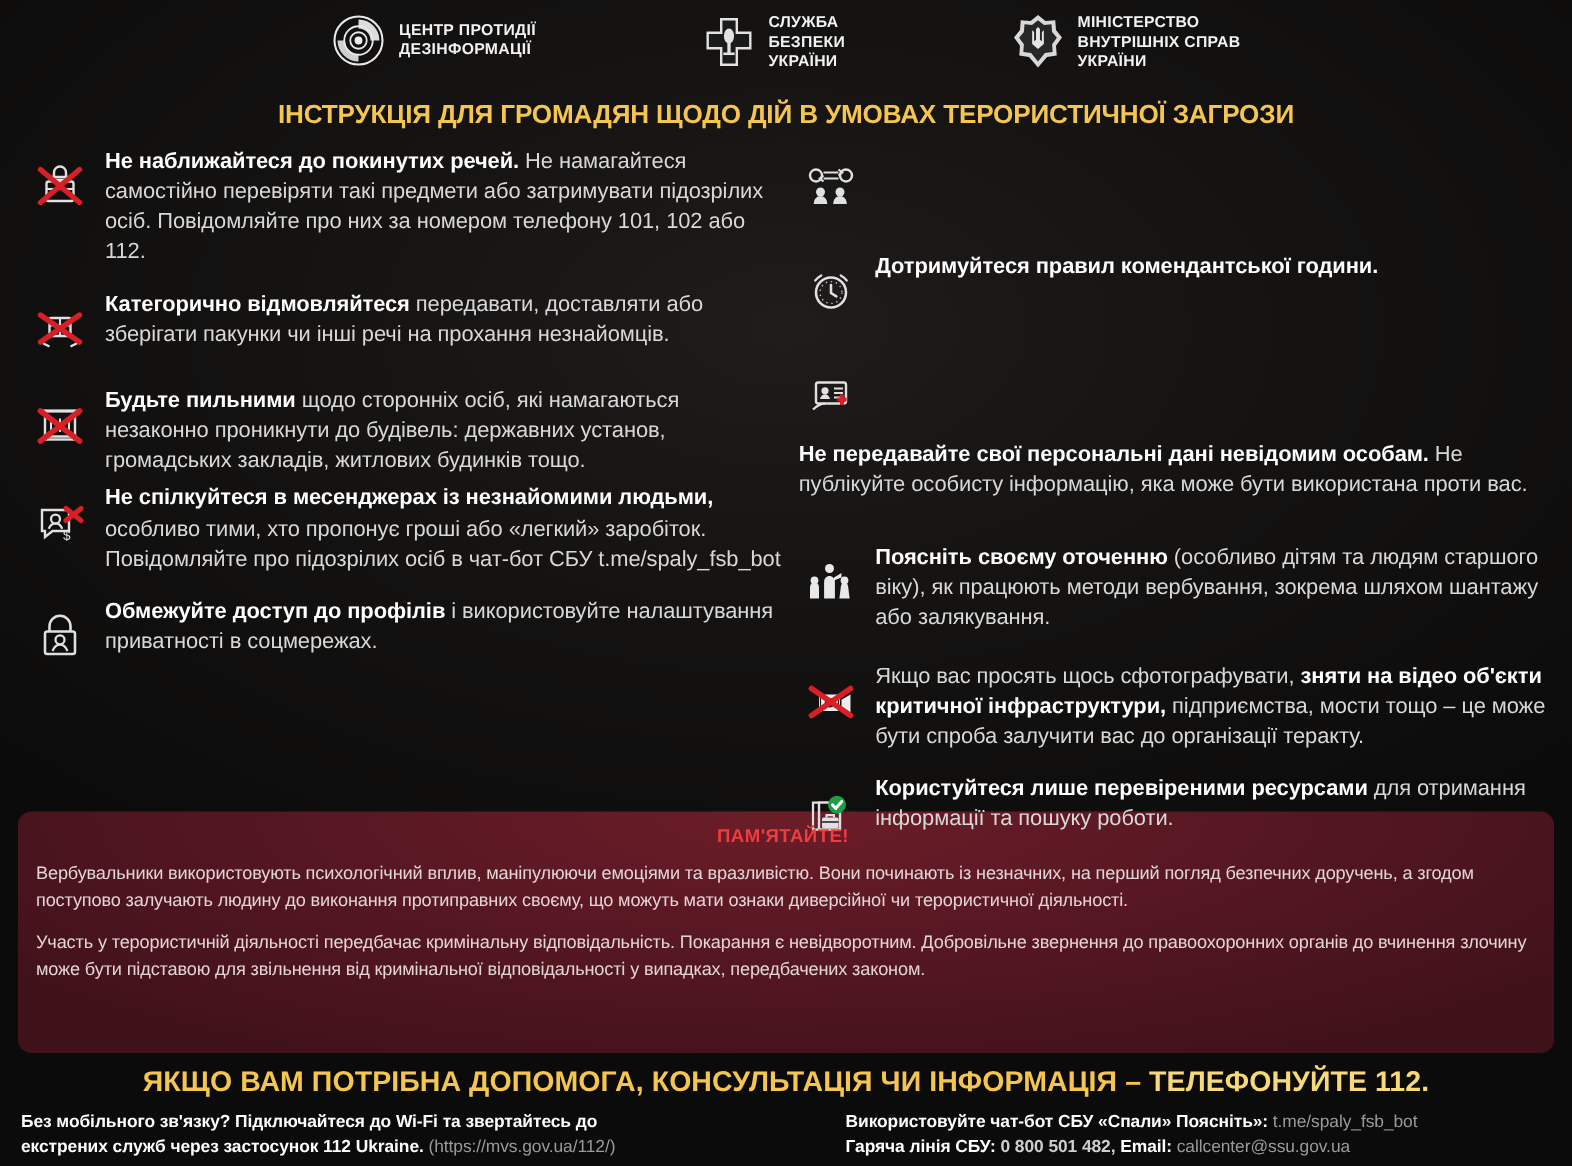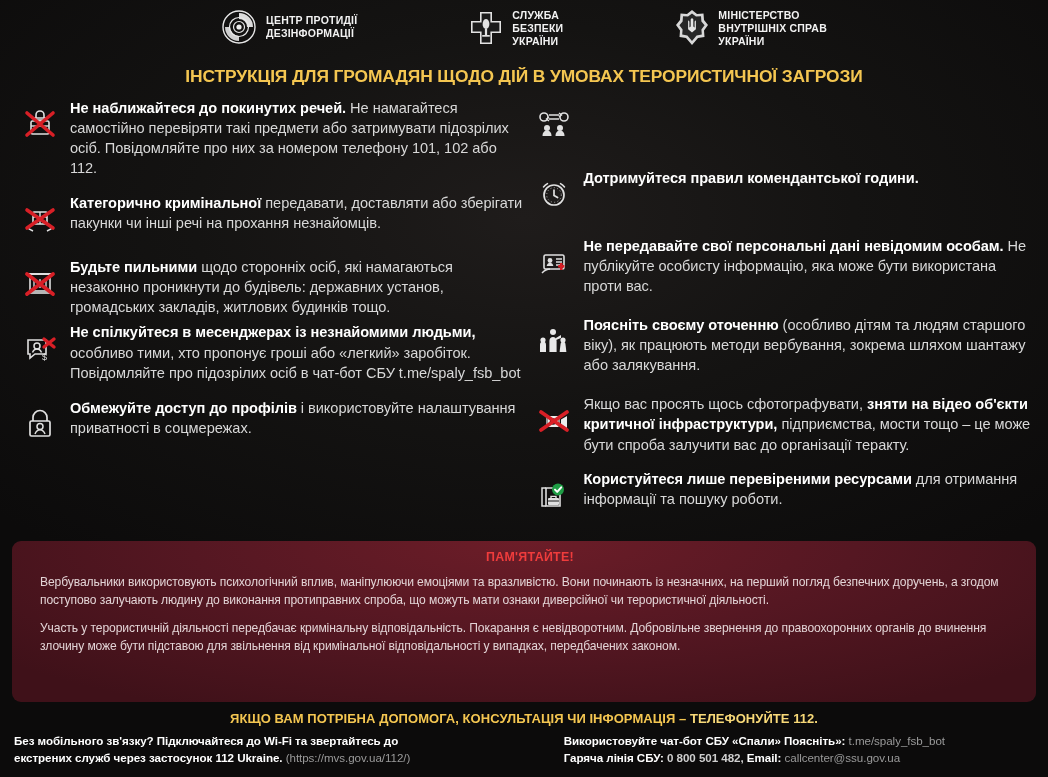--- a/index.html
+++ b/index.html
@@ -96,29 +96,29 @@
 
   .col-right .tip-text { }
 
   
   .col-left  .tip:nth-child(1) { margin-bottom: 14px; }
   .col-left  .tip:nth-child(2) { margin-bottom: 16px; }
   .col-left  .tip:nth-child(3) { margin-bottom: 4px; }
   .col-left  .tip:nth-child(4) { margin-bottom: 14px; }
   .col-right .tip:nth-child(1) { margin-bottom: 22px; }
   .col-right .tip:nth-child(2) { margin-bottom: 20px; }
-  .col-right .tip:nth-child(3) { margin-bottom: 18px; }
+  .col-right .tip:nth-child(3) { margin-bottom: 28px; flex-direction: column; }
   .col-right .tip:nth-child(4) { margin-bottom: 18px; }
 
   
   .remember {
     margin: 4px 12px 0 12px;
     border-radius: 9px;
     background: radial-gradient(ellipse 65% 120% at 50% 0%, #6c1d28 0%, #551722 50%, #3f1119 100%);
-    padding: 9px 16px 12px 28px;
+    padding: 9px 16px 12px 12px;
     height: 161px;
   }
   .remember-title {
     text-align: center;
     color: #f03c3c;
     font-size: 12.4px;
     font-weight: bold;
     letter-spacing: 0.3px;
     margin-bottom: 9px;
     text-transform: uppercase;
@@ -128,21 +128,21 @@
     font-size: 12.1px;
     line-height: 1.5;
     letter-spacing: -0.1px;
     margin-bottom: 10px;
   }
 
   
   .footer-cta {
     text-align: center;
     color: #f4c651;
-    font-size: 13px;
+    font-size: 19px;
     font-weight: bold;
     letter-spacing: 0.05px;
     padding: 9px 10px 7px;
     text-transform: uppercase;
   }
   .footer-cta b { color: #f8d978; }
 
   .footer-row {
     display: flex;
     padding: 0 14px;
@@ -231,21 +231,21 @@
         <div class="tip-icon">
           <svg width="40" height="40" viewBox="0 0 40 40">
             <rect x="13" y="13" width="14" height="12" rx="1" fill="none" stroke="#e0e0e0" stroke-width="1.6"></rect>
             <path d="M13 18 h14 M20 13 v12" stroke="#e0e0e0" stroke-width="1.4"></path>
             <path d="M11 26 c-2 1 -3 3 -2 4 l4 2" fill="none" stroke="#e0e0e0" stroke-width="1.5"></path>
             <path d="M29 26 c2 1 3 3 2 4 l-4 2" fill="none" stroke="#e0e0e0" stroke-width="1.5"></path>
             <path d="M7 11 L33 29 M33 11 L7 29" stroke="#d81f26" stroke-width="3.6" stroke-linecap="round"></path>
           </svg>
         </div>
         <div class="tip-text">
-          <b>Категорично кримінальної</b><span> передавати, доставляти або зберігати пакунки чи інші речі на прохання незнайомців.</span>
+          <b>Категорично відмовляйтеся</b><span> передавати, доставляти або зберігати пакунки чи інші речі на прохання незнайомців.</span>
         </div>
       </div>
 
       <div class="tip">
         <div class="tip-icon">
           <svg width="40" height="40" viewBox="0 0 40 40">
             <rect x="10" y="11" width="20" height="19" fill="none" stroke="#e0e0e0" stroke-width="1.6"></rect>
             <path d="M8 11 h24" stroke="#e0e0e0" stroke-width="2"></path>
             <path d="M14 16 v9 M20 16 v9 M26 16 v9" stroke="#e0e0e0" stroke-width="1.3"></path>
             <path d="M10 28 h20" stroke="#e0e0e0" stroke-width="1.6"></path>
@@ -384,21 +384,21 @@
         <div class="tip-text">
           <b>Користуйтеся лише перевіреними ресурсами</b><span> для отримання інформації та пошуку роботи.</span>
         </div>
       </div>
 
     </div>
   </div>
 
   <div class="remember">
     <div class="remember-title">ПАМ'ЯТАЙТЕ!</div>
-    <div class="remember-p">Вербувальники використовують психологічний вплив, маніпулюючи емоціями та вразливістю. Вони починають із незначних, на перший погляд безпечних доручень, а згодом поступово залучають людину до виконання протиправних спроба, що можуть мати ознаки диверсійної чи терористичної діяльності.</div>
+    <div class="remember-p">Вербувальники використовують психологічний вплив, маніпулюючи емоціями та вразливістю. Вони починають із незначних, на перший погляд безпечних доручень, а згодом поступово залучають людину до виконання протиправних своєму, що можуть мати ознаки диверсійної чи терористичної діяльності.</div>
     <div class="remember-p">Участь у терористичній діяльності передбачає кримінальну відповідальність. Покарання є невідворотним. Добровільне звернення до правоохоронних органів до вчинення злочину може бути підставою для звільнення від кримінальної відповідальності у випадках, передбачених законом.</div>
   </div>
 
   <div class="footer-cta">
     <span>ЯКЩО ВАМ ПОТРІБНА ДОПОМОГА, КОНСУЛЬТАЦІЯ ЧИ ІНФОРМАЦІЯ – </span><b>ТЕЛЕФОНУЙТЕ 112.</b>
   </div>
 
   <div class="footer-row">
     <div class="footer-col left">
       <div class="footer-line">Без мобільного зв'язку? Підключайтеся до Wi-Fi та звертайтесь до</div>

